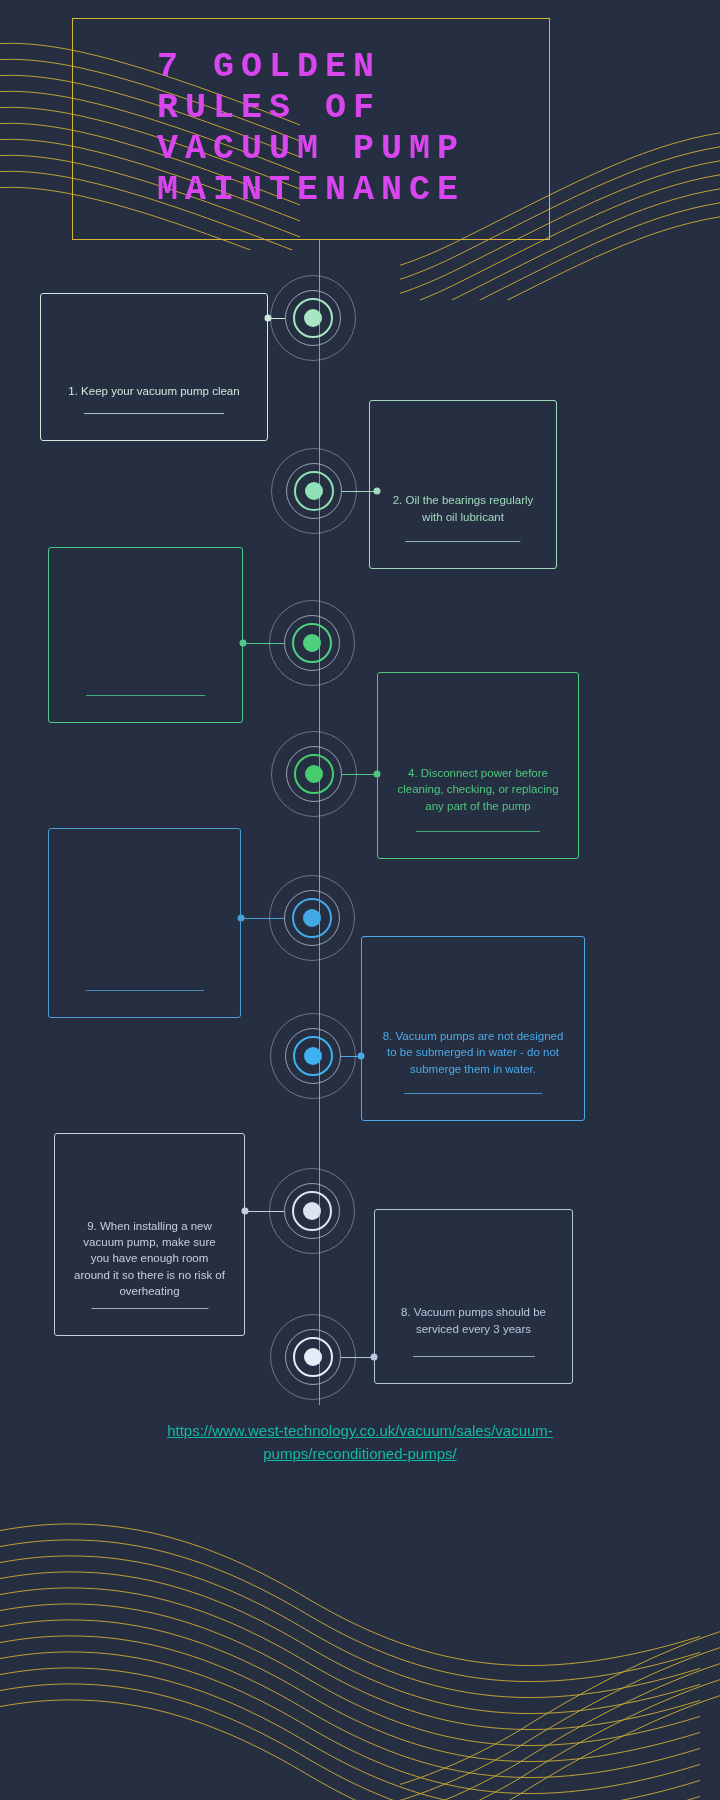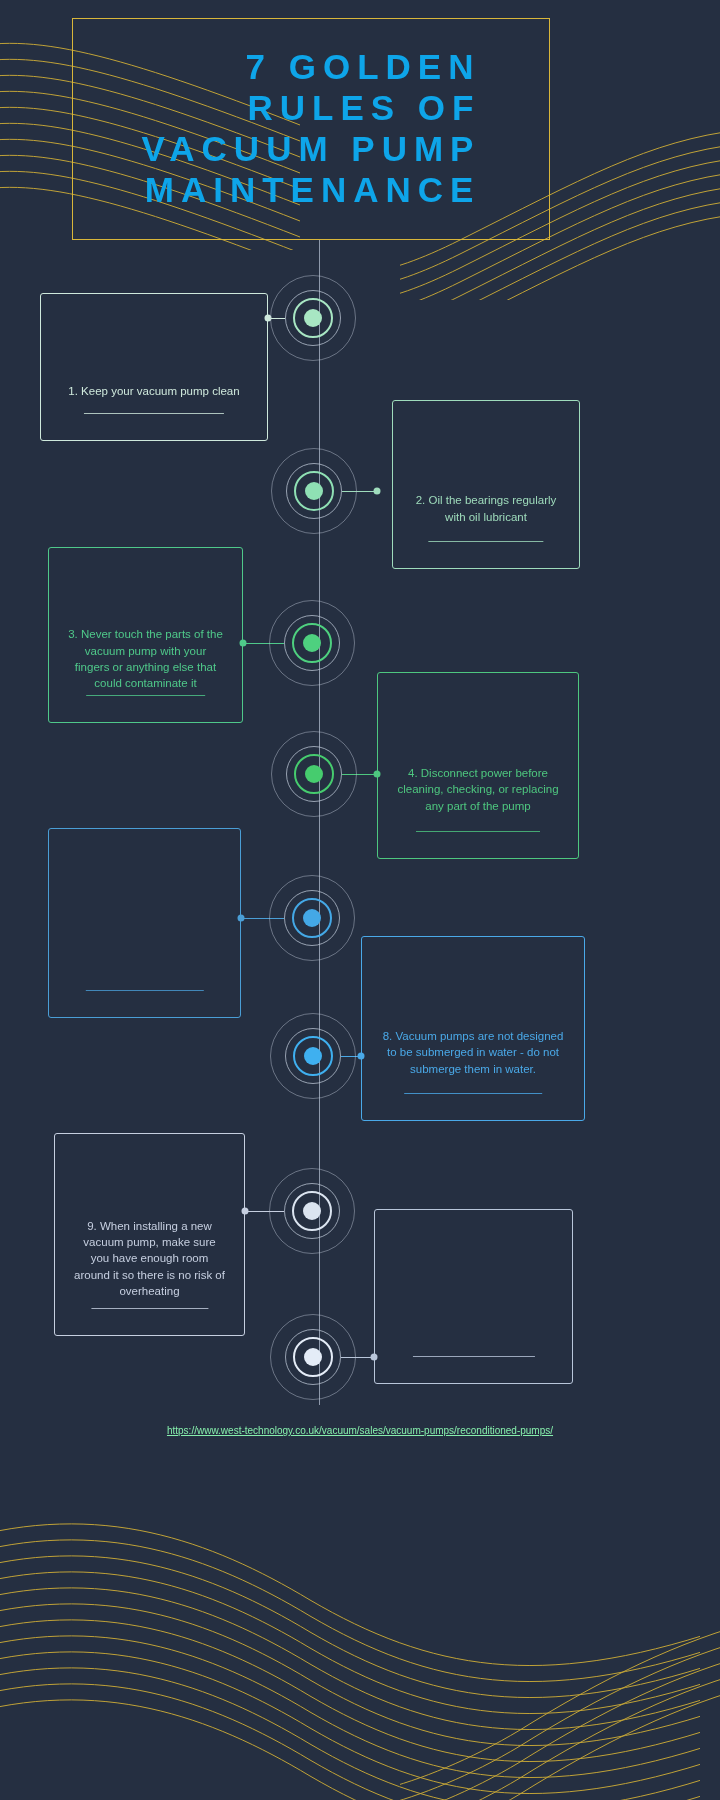--- a/index.html
+++ b/index.html
@@ -19,29 +19,29 @@
   .wave-br { right:-20px; bottom:-20px; }
 
   
   .title-box {
     position:absolute; left:72px; top:18px; width:478px; height:222px;
     border:1px solid #d8b63a;
     display:flex; align-items:center; justify-content:center;
     z-index:5;
   }
   .title-text {
-    color:#0ea5e9;
+    color:#d946ef;
     font-size:35px;
     letter-spacing:7px;
     line-height:1.17;
-    text-align:right;
+    text-align:left;
     font-weight:700;
     text-transform:uppercase;
     white-space:pre-line;
-    font-family:Liberation Sans, sans-serif;
+    font-family:Liberation Mono, monospace;
   }
 
   
   .spine {
     position:absolute; left:319px; top:240px; width:1px; height:1165px;
     background:#8e99ab;
     z-index:1;
   }
 
   
@@ -87,21 +87,21 @@
     position:absolute; width:7px; height:7px; border-radius:50%;
     background:currentColor; z-index:3; transform:translate(-50%,-50%);
   }
 
   
   .footer {
     position:absolute; left:0; right:0; top:1420px;
     text-align:center; z-index:6;
   }
   .footer-link {
-    color:#86efac; font-size:10px; line-height:1.5;
+    color:#14b8a6; font-size:15px; line-height:1.5;
     text-decoration:underline; display:inline-block;
     max-width:420px;
     word-break:break-word;
   }
 </style>
 </head>
 <body>
 
 <div class="canvas">
 
@@ -176,34 +176,33 @@
         <div class="card-rule"></div>
       </div>
       <div class="node" style="left: 313px; top: 318px; color: rgb(168, 230, 195);">
         <div class="ring r1"></div>
         <div class="ring r2"></div>
         <div class="ring r3"></div>
         <div class="core"></div>
       </div>
       <div class="connector" style="left: 342px; top: 491px; width: 35px; color: rgb(159, 220, 188);"></div>
       <div class="conn-dot" style="left: 377px; top: 491px; color: rgb(159, 220, 188);"></div>
-      <div class="card" style="left: 392px; top: 400px; width: 188px; height: 169px; color: rgb(159, 220, 188);">
+      <div class="card" style="left: 369px; top: 400px; width: 188px; height: 169px; color: rgb(159, 220, 188);">
         <div class="card-text">2. Oil the bearings regularly with oil lubricant</div>
         <div class="card-rule"></div>
       </div>
       <div class="node" style="left: 314px; top: 491px; color: rgb(143, 224, 180);">
         <div class="ring r1"></div>
         <div class="ring r2"></div>
         <div class="ring r3"></div>
         <div class="core"></div>
       </div>
       <div class="connector" style="left: 243px; top: 643px; width: 41px; color: rgb(79, 201, 138);"></div>
       <div class="conn-dot" style="left: 243px; top: 643px; color: rgb(79, 201, 138);"></div>
       <div class="card" style="left: 48px; top: 547px; width: 195px; height: 176px; color: rgb(79, 201, 138);">
-        <div class="card-text">3. Never touch the parts of the vacuum pump with your fingers or anything else that could contaminate it</div>
         <div class="card-rule"></div>
       </div>
       <div class="node" style="left: 312px; top: 643px; color: rgb(78, 208, 127);">
         <div class="ring r1"></div>
         <div class="ring r2"></div>
         <div class="ring r3"></div>
         <div class="core"></div>
       </div>
       <div class="connector" style="left: 342px; top: 774px; width: 35px; color: rgb(78, 199, 127);"></div>
       <div class="conn-dot" style="left: 377px; top: 774px; color: rgb(78, 199, 127);"></div>
@@ -248,20 +247,21 @@
       </div>
       <div class="node" style="left: 312px; top: 1211px; color: rgb(219, 228, 240);">
         <div class="ring r1"></div>
         <div class="ring r2"></div>
         <div class="ring r3"></div>
         <div class="core"></div>
       </div>
       <div class="connector" style="left: 341px; top: 1357px; width: 33px; color: rgb(185, 198, 218);"></div>
       <div class="conn-dot" style="left: 374px; top: 1357px; color: rgb(185, 198, 218);"></div>
       <div class="card" style="left: 374px; top: 1209px; width: 199px; height: 175px; color: rgb(185, 198, 218);">
+        <div class="card-text">8. Vacuum pumps should be serviced every 3 years</div>
         <div class="card-rule"></div>
       </div>
       <div class="node" style="left: 313px; top: 1357px; color: rgb(228, 236, 247);">
         <div class="ring r1"></div>
         <div class="ring r2"></div>
         <div class="ring r3"></div>
         <div class="core"></div>
       </div>
     </div>
 

